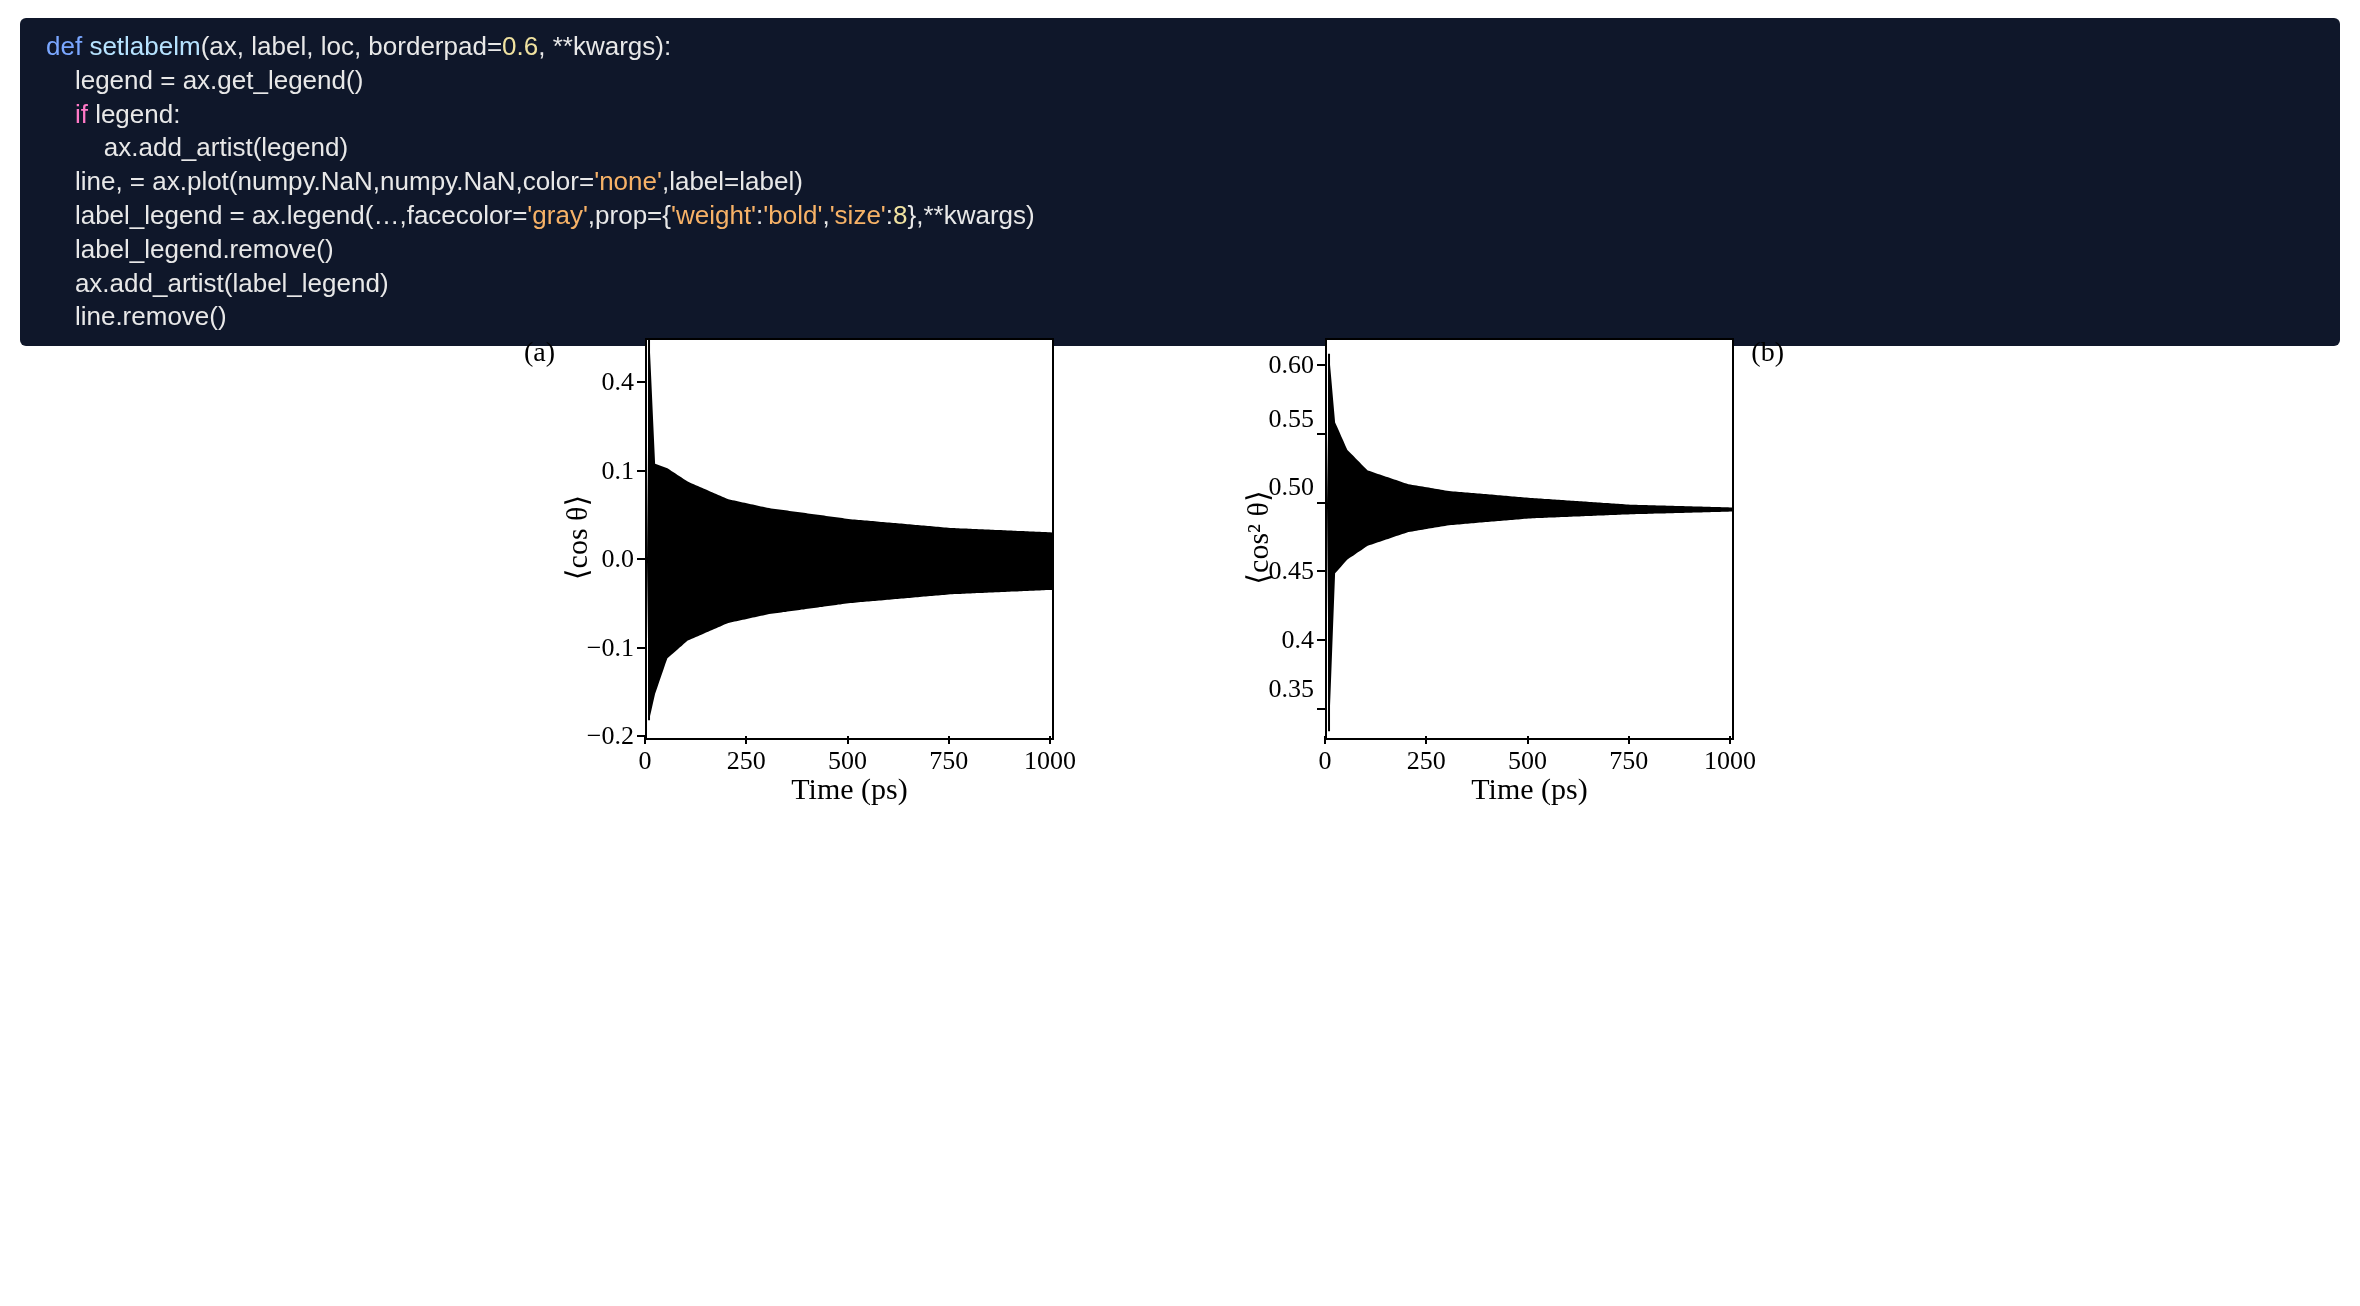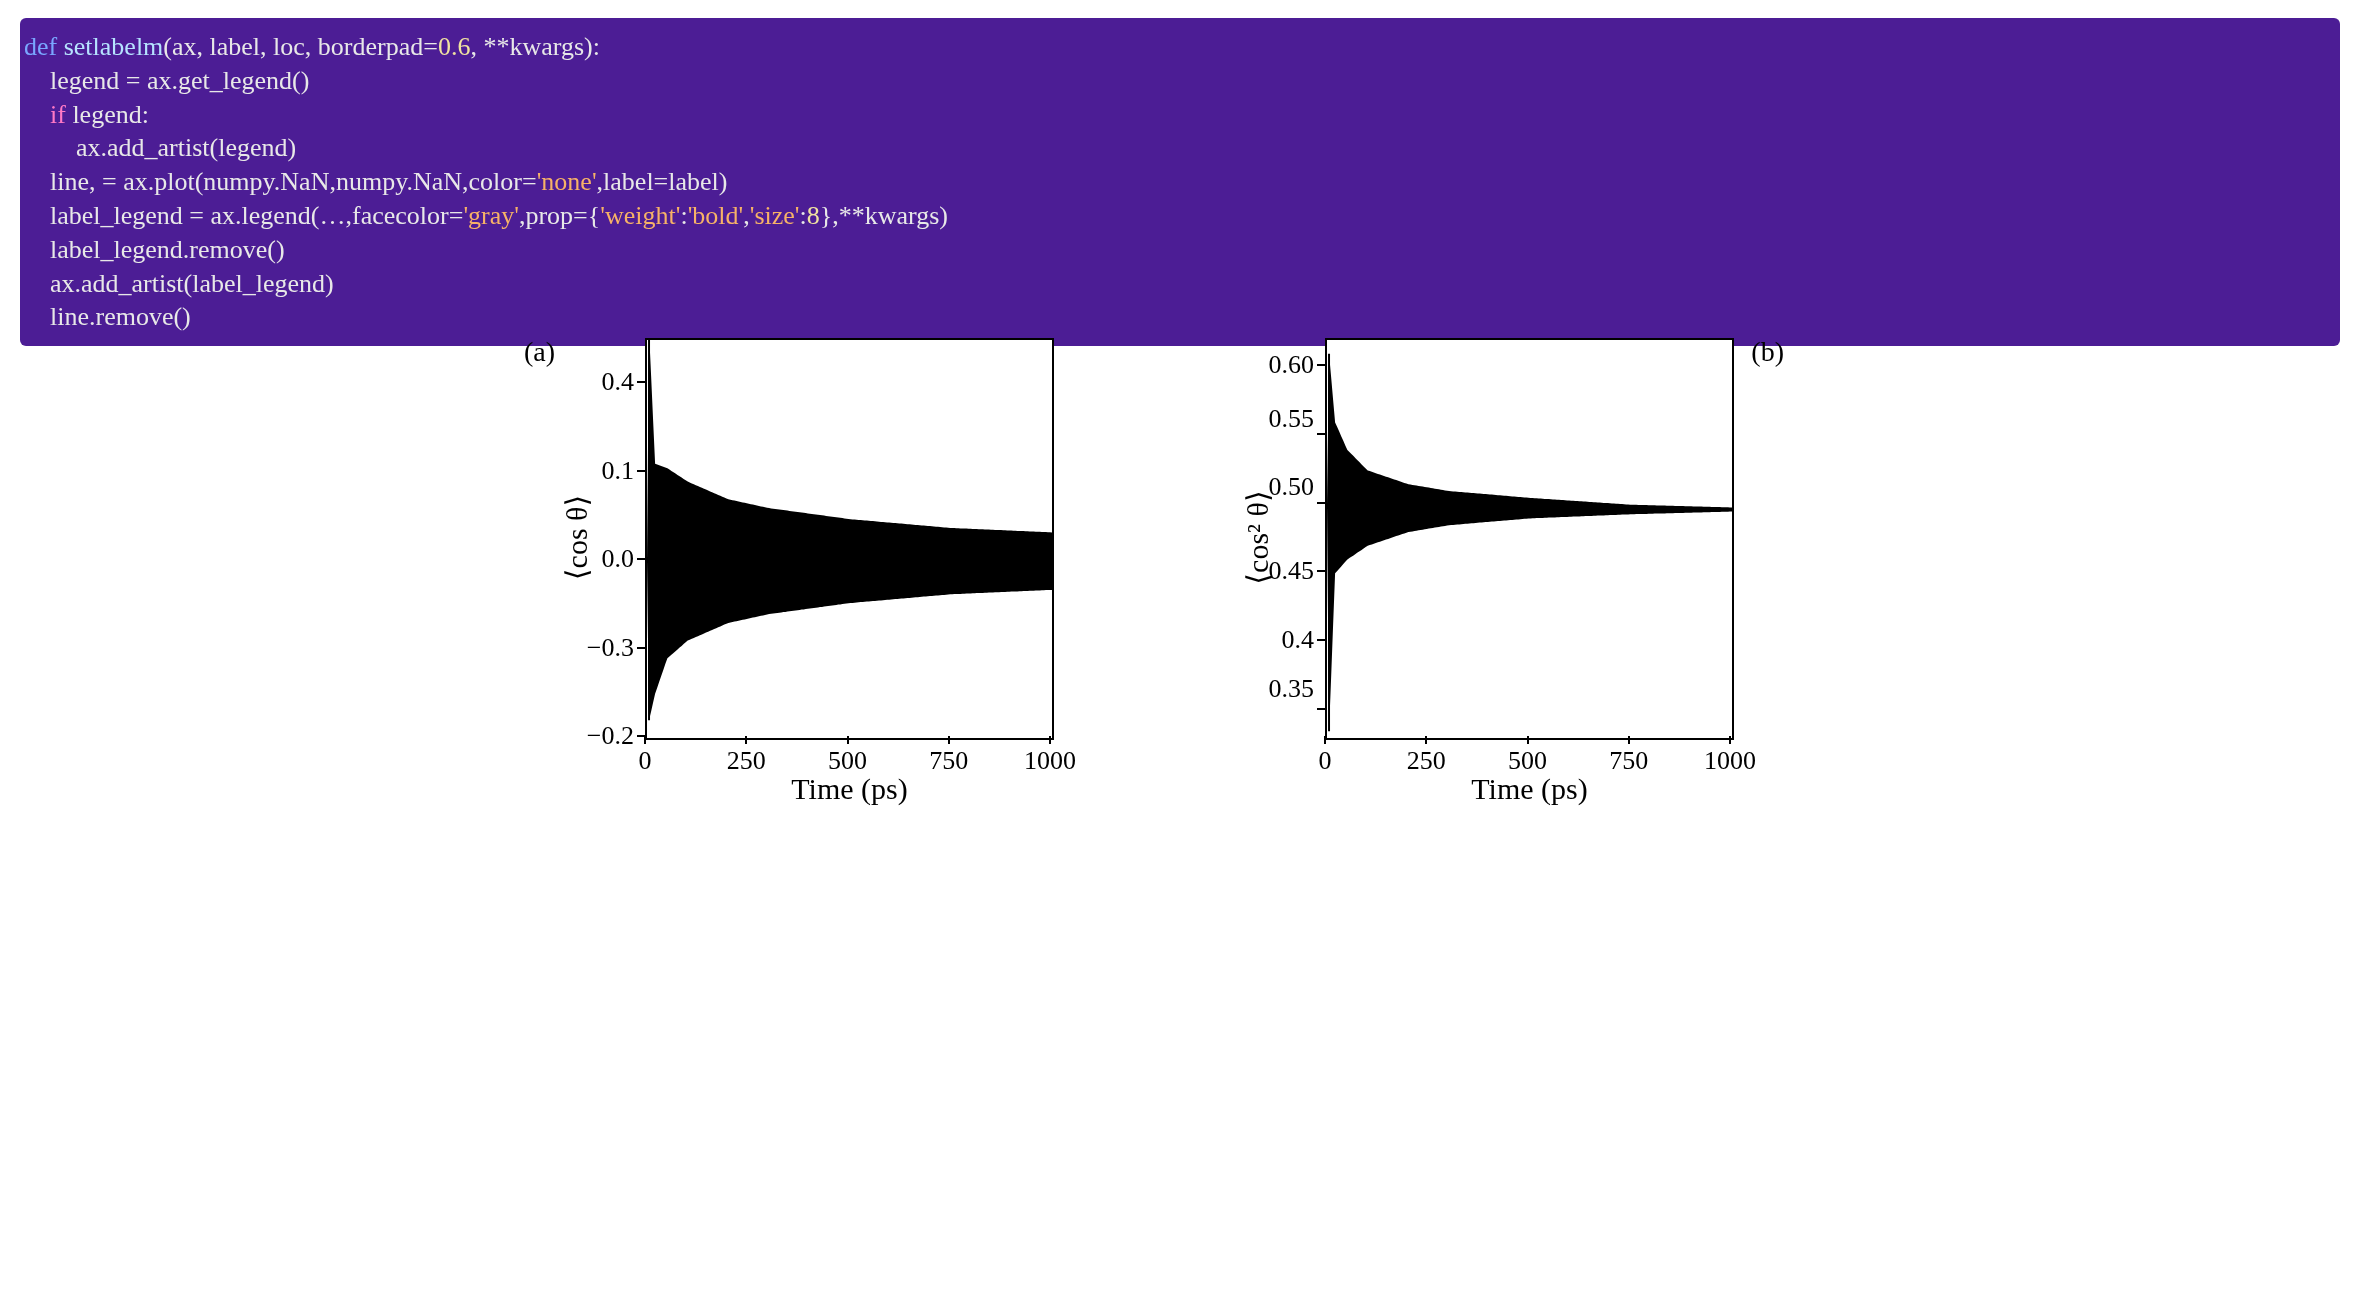--- a/index.html
+++ b/index.html
@@ -1,17 +1,17 @@
 <!DOCTYPE html>
 <html><head>
 <meta charset="utf-8">
 <style>
   html,body{margin:0;padding:0;background:#fff;font-family:Georgia,"Times New Roman",serif;color:#000;}
   .page{width:2360px;height:1306px;position:relative;box-sizing:border-box;padding:18px 20px;}
-  .codeblock{background:#4c1d95;color:#e8e8e8;font-family:Liberation Serif, serif;font-size:26px;line-height:1.3;border-radius:6px;padding:12px 4px;white-space:pre;overflow:hidden;}
+  .codeblock{background:#0f172a;color:#e8e8e8;font-family:Liberation Sans, sans-serif;font-size:26px;line-height:1.3;border-radius:6px;padding:12px 26px;white-space:pre;overflow:hidden;}
   .tok-kw{color:#7aa7ff;}
   .tok-fn{color:#b6e3ff;}
   .tok-str{color:#f7b267;}
   .tok-num{color:#f0e2a0;}
   .tok-op{color:#e8e8e8;}
   .tok-punc{color:#e8e8e8;}
   .tok-id{color:#e8e8e8;}
   .tok-cond{color:#ff79c6;}
 
   .charts{position:absolute;left:0;right:0;top:328px;height:540px;display:flex;justify-content:center;gap:120px;}
@@ -48,21 +48,21 @@
 
   <div class="charts">
 
     <div class="chartbox">
       <div class="panel-label la">(a)</div>
       <div class="ylabel">
           <span>⟨cos θ⟩</span>
         </div>
       <div class="ticks-y">
           <div style="top: 398px;">−0.2</div>
-          <div style="top: 309.556px;">−0.3</div>
+          <div style="top: 309.556px;">−0.1</div>
           <div style="top: 221.111px;">0.0</div>
           <div style="top: 132.667px;">0.1</div>
           <div style="top: 44.2222px;">0.4</div>
         </div>
       <div class="plot">
           <svg viewBox="0 0 405 398" preserveAspectRatio="none">
             <path d="M0.0,221.1L2.0,-8.6L4.1,35.8L6.1,80.3L8.1,123.8L10.2,124.6L12.2,125.3L14.2,126.1L16.3,126.8L18.3,127.5L20.4,128.3L22.4,129.6L24.4,131.0L26.5,132.3L28.5,133.6L30.5,135.0L32.6,136.3L34.6,137.6L36.6,139.0L38.7,140.3L40.7,141.6L42.7,142.5L44.8,143.4L46.8,144.3L48.8,145.2L50.9,146.0L52.9,146.9L54.9,147.8L57.0,148.7L59.0,149.6L61.1,150.5L63.1,151.4L65.1,152.3L67.2,153.2L69.2,154.0L71.2,154.9L73.3,155.8L75.3,156.7L77.3,157.6L79.4,158.5L81.4,159.3L83.4,159.7L85.5,160.2L87.5,160.6L89.5,161.1L91.6,161.5L93.6,162.0L95.7,162.4L97.7,162.8L99.7,163.3L101.8,163.7L103.8,164.2L105.8,164.6L107.9,165.1L109.9,165.5L111.9,166.0L114.0,166.4L116.0,166.8L118.0,167.3L120.1,167.7L122.1,168.1L124.1,168.4L126.2,168.7L128.2,169.0L130.3,169.2L132.3,169.5L134.3,169.8L136.4,170.1L138.4,170.3L140.4,170.6L142.5,170.9L144.5,171.2L146.5,171.5L148.6,171.7L150.6,172.0L152.6,172.3L154.7,172.6L156.7,172.8L158.7,173.1L160.8,173.4L162.8,173.7L164.8,174.0L166.9,174.2L168.9,174.5L171.0,174.8L173.0,175.1L175.0,175.3L177.1,175.6L179.1,175.9L181.1,176.2L183.2,176.5L185.2,176.7L187.2,177.0L189.3,177.3L191.3,177.6L193.3,177.8L195.4,178.1L197.4,178.4L199.4,178.7L201.5,179.0L203.5,179.2L205.6,179.4L207.6,179.5L209.6,179.7L211.7,179.9L213.7,180.1L215.7,180.3L217.8,180.4L219.8,180.6L221.8,180.8L223.9,181.0L225.9,181.1L227.9,181.3L230.0,181.5L232.0,181.7L234.0,181.9L236.1,182.0L238.1,182.2L240.2,182.4L242.2,182.6L244.2,182.7L246.3,182.9L248.3,183.1L250.3,183.3L252.4,183.5L254.4,183.6L256.4,183.8L258.5,184.0L260.5,184.2L262.5,184.3L264.6,184.5L266.6,184.7L268.6,184.9L270.7,185.1L272.7,185.2L274.7,185.4L276.8,185.6L278.8,185.8L280.9,185.9L282.9,186.1L284.9,186.3L287.0,186.5L289.0,186.7L291.0,186.8L293.1,187.0L295.1,187.2L297.1,187.4L299.2,187.5L301.2,187.7L303.2,187.9L305.3,188.0L307.3,188.1L309.3,188.2L311.4,188.3L313.4,188.4L315.5,188.5L317.5,188.5L319.5,188.6L321.6,188.7L323.6,188.8L325.6,188.9L327.7,189.0L329.7,189.1L331.7,189.2L333.8,189.3L335.8,189.3L337.8,189.4L339.9,189.5L341.9,189.6L343.9,189.7L346.0,189.8L348.0,189.9L350.1,190.0L352.1,190.1L354.1,190.1L356.2,190.2L358.2,190.3L360.2,190.4L362.3,190.5L364.3,190.6L366.3,190.7L368.4,190.8L370.4,190.9L372.4,190.9L374.5,191.0L376.5,191.1L378.5,191.2L380.6,191.3L382.6,191.4L384.6,191.5L386.7,191.6L388.7,191.7L390.8,191.7L392.8,191.8L394.8,191.9L396.9,192.0L398.9,192.1L400.9,192.2L403.0,192.3L405.0,192.4L405.0,249.9L403.0,249.9L400.9,250.0L398.9,250.1L396.9,250.2L394.8,250.3L392.8,250.4L390.8,250.5L388.7,250.6L386.7,250.7L384.6,250.7L382.6,250.8L380.6,250.9L378.5,251.0L376.5,251.1L374.5,251.2L372.4,251.3L370.4,251.4L368.4,251.5L366.3,251.5L364.3,251.6L362.3,251.7L360.2,251.8L358.2,251.9L356.2,252.0L354.1,252.1L352.1,252.2L350.1,252.3L348.0,252.3L346.0,252.4L343.9,252.5L341.9,252.6L339.9,252.7L337.8,252.8L335.8,252.9L333.8,253.0L331.7,253.1L329.7,253.1L327.7,253.2L325.6,253.3L323.6,253.4L321.6,253.5L319.5,253.6L317.5,253.7L315.5,253.8L313.4,253.9L311.4,253.9L309.3,254.0L307.3,254.1L305.3,254.2L303.2,254.3L301.2,254.5L299.2,254.7L297.1,254.9L295.1,255.0L293.1,255.2L291.0,255.4L289.0,255.6L287.0,255.7L284.9,255.9L282.9,256.1L280.9,256.3L278.8,256.5L276.8,256.6L274.7,256.8L272.7,257.0L270.7,257.2L268.6,257.3L266.6,257.5L264.6,257.7L262.5,257.9L260.5,258.1L258.5,258.2L256.4,258.4L254.4,258.6L252.4,258.8L250.3,258.9L248.3,259.1L246.3,259.3L244.2,259.5L242.2,259.7L240.2,259.8L238.1,260.0L236.1,260.2L234.0,260.4L232.0,260.5L230.0,260.7L227.9,260.9L225.9,261.1L223.9,261.3L221.8,261.4L219.8,261.6L217.8,261.8L215.7,262.0L213.7,262.1L211.7,262.3L209.6,262.5L207.6,262.7L205.6,262.9L203.5,263.0L201.5,263.3L199.4,263.5L197.4,263.8L195.4,264.1L193.3,264.4L191.3,264.6L189.3,264.9L187.2,265.2L185.2,265.5L183.2,265.8L181.1,266.0L179.1,266.3L177.1,266.6L175.0,266.9L173.0,267.1L171.0,267.4L168.9,267.7L166.9,268.0L164.8,268.3L162.8,268.5L160.8,268.8L158.7,269.1L156.7,269.4L154.7,269.6L152.6,269.9L150.6,270.2L148.6,270.5L146.5,270.8L144.5,271.0L142.5,271.3L140.4,271.6L138.4,271.9L136.4,272.1L134.3,272.4L132.3,272.7L130.3,273.0L128.2,273.3L126.2,273.5L124.1,273.8L122.1,274.1L120.1,274.5L118.0,274.9L116.0,275.4L114.0,275.8L111.9,276.3L109.9,276.7L107.9,277.2L105.8,277.6L103.8,278.0L101.8,278.5L99.7,278.9L97.7,279.4L95.7,279.8L93.6,280.3L91.6,280.7L89.5,281.2L87.5,281.6L85.5,282.0L83.4,282.5L81.4,282.9L79.4,283.7L77.3,284.6L75.3,285.5L73.3,286.4L71.2,287.3L69.2,288.2L67.2,289.1L65.1,290.0L63.1,290.8L61.1,291.7L59.0,292.6L57.0,293.5L54.9,294.4L52.9,295.3L50.9,296.2L48.8,297.1L46.8,298.0L44.8,298.8L42.7,299.7L40.7,300.6L38.7,302.3L36.6,304.1L34.6,305.9L32.6,307.6L30.5,309.4L28.5,311.2L26.5,313.0L24.4,314.8L22.4,316.5L20.4,318.3L18.3,324.0L16.3,330.0L14.2,335.9L12.2,341.8L10.2,347.7L8.1,353.7L6.1,362.5L4.1,371.4L2.0,380.3L0.0,221.1Z" fill="#000" stroke="none"></path>
             <line x1="2.025" x2="2.025" y1="-8.844444444444434" y2="380.3111111111111" stroke="#000" stroke-width="2"></line>
           </svg>
         </div>

